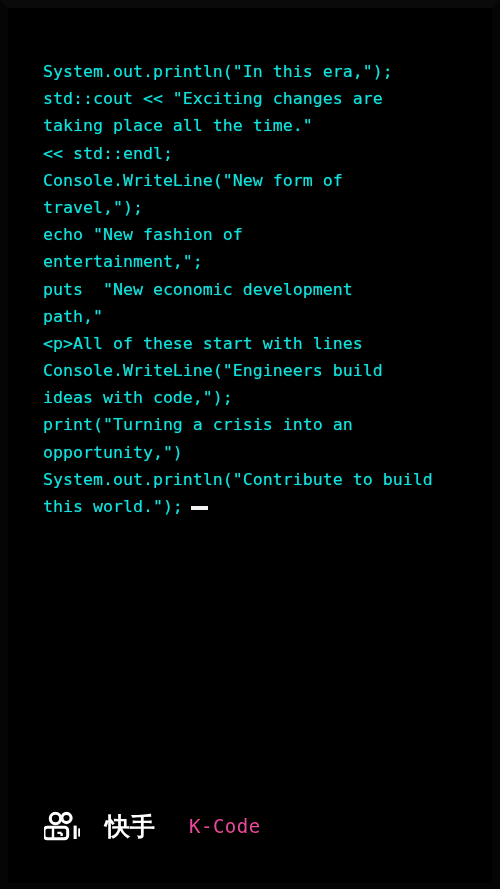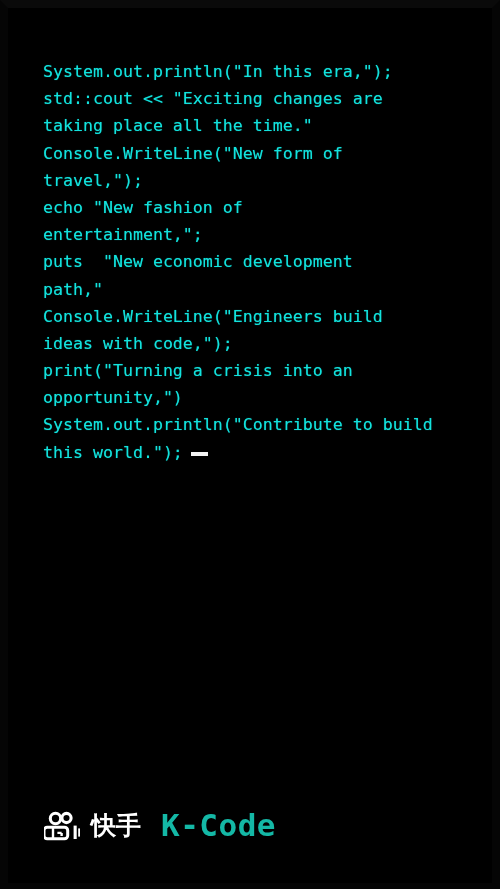--- a/index.html
+++ b/index.html
@@ -60,63 +60,65 @@
     margin-bottom: 2px;
   }
 
   
   #brand {
     position: absolute;
     left: 36px;
     bottom: 42px;
     display: flex;
     align-items: center;
-    gap: 11px;
+    gap: 25px;
   }
 
   #ks-icon {
     width: 36px;
     height: 30px;
     display: block;
   }
 
   #brand-cn {
     color: #ffffff;
     font-family: "DejaVu Sans", sans-serif;
     font-size: 25px;
     font-weight: 700;
     letter-spacing: 0px;
     line-height: 1;
   }
 
   #brand-en {
-    color: #14b8a6;
+    color: #ec4899;
     font-family: "DejaVu Sans Mono", monospace;
-    font-size: 31px;
-    font-weight: 700;
+    font-size: 19px;
+    font-weight: 400;
     letter-spacing: 0.5px;
     line-height: 1;
     margin-left: 9px;
   }
 </style>
 </head>
 <body>
 
 <div id="screen">
 
   <div id="code-area">
       <div class="code-line">System.out.println("In this era,");</div>
       <div class="code-line">std::cout &lt;&lt; "Exciting changes are</div>
       <div class="code-line">taking place all the time."</div>
+      <div class="code-line">&lt;&lt; std::endl;</div>
       <div class="code-line">Console.WriteLine("New form of</div>
       <div class="code-line">travel,");</div>
       <div class="code-line">echo "New fashion of</div>
       <div class="code-line">entertainment,";</div>
       <div class="code-line">puts  "New economic development</div>
       <div class="code-line">path,"</div>
+      <div class="code-line">&lt;p&gt;All of these start with lines</div>
       <div class="code-line">Console.WriteLine("Engineers build</div>
       <div class="code-line">ideas with code,");</div>
       <div class="code-line">print("Turning a crisis into an</div>
       <div class="code-line">opportunity,")</div>
       <div class="code-line">System.out.println("Contribute to build</div>
       <div class="code-line last">this world.");<span id="cursor"></span></div>
     </div>
 
   <div id="brand">
     <span>

